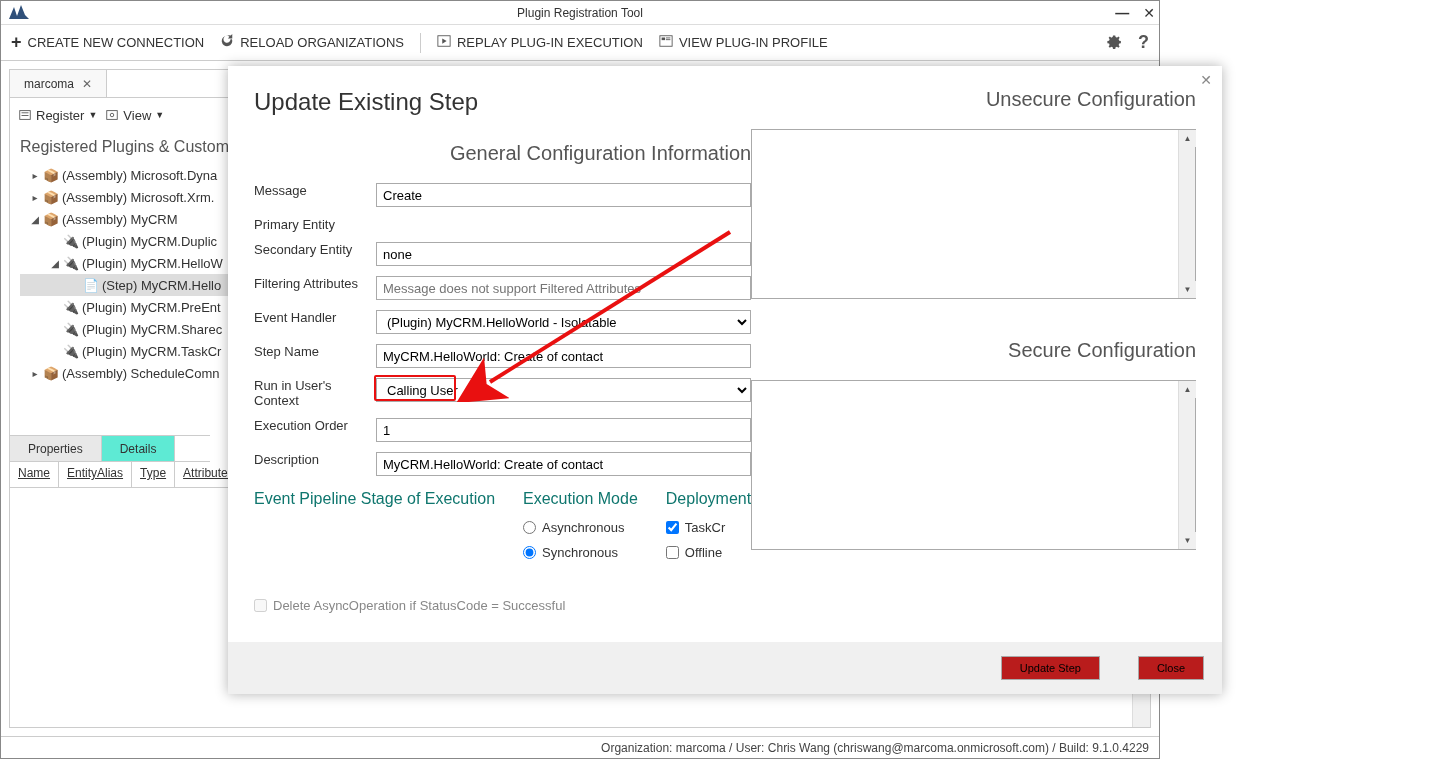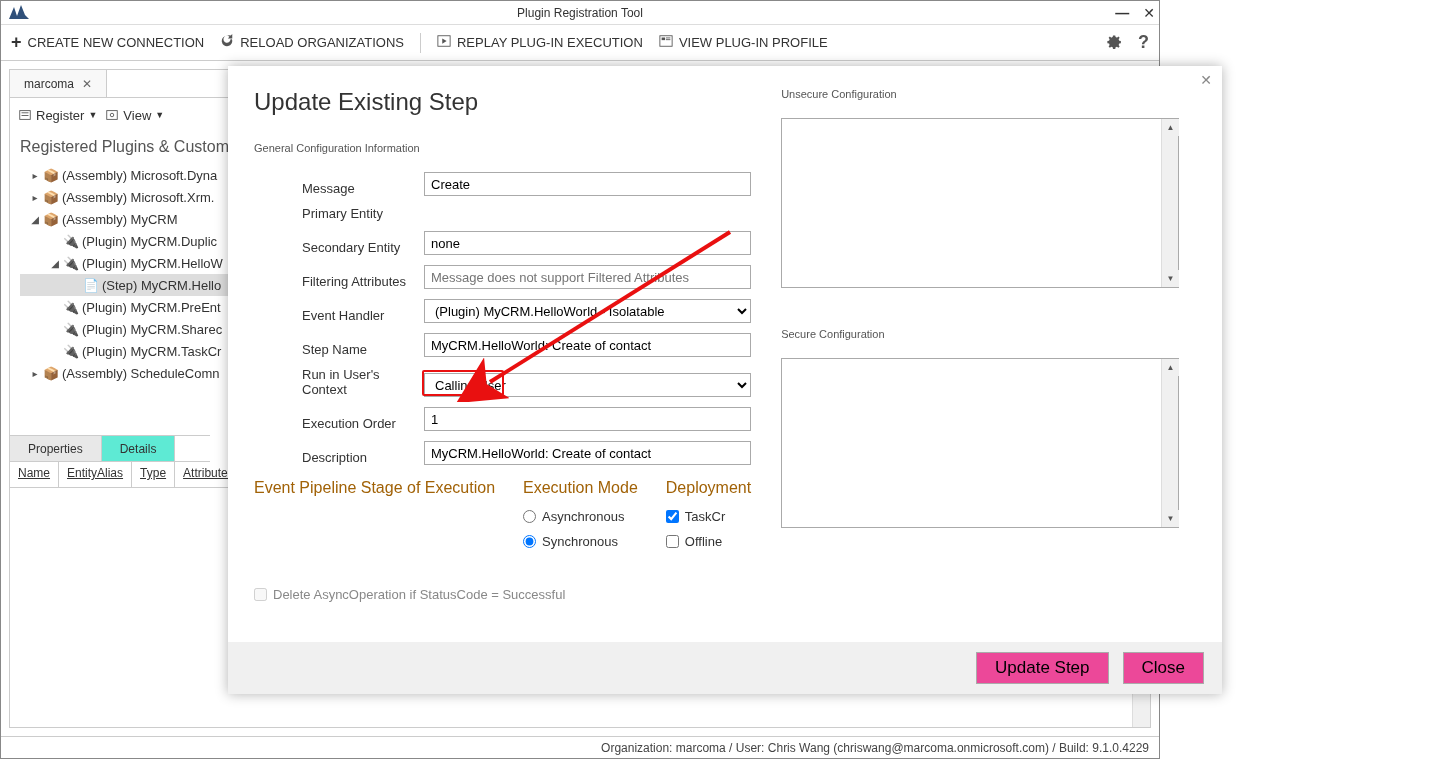--- a/index.html
+++ b/index.html
@@ -36,41 +36,41 @@
 
 .lower-tabs { display: flex; border-top: 1px solid #ccc; height: 26px; align-items: stretch; }
 .lower-tab { padding: 4px 18px; border-right: 1px solid #ccc; font-size: 12px; background: #e8e8e8; display: flex; align-items: center; }
 .lower-tab.active { background: #5eead4; }
 .grid-headers { display: flex; border-top: 1px solid #ccc; height: 26px; text-decoration: underline; }
 .grid-header { padding: 4px 8px; border-right: 1px solid #ccc; font-size: 12px; }
 
 
 .dialog { position: absolute; left: 228px; top: 66px; width: 994px; height: 628px; background: #fff; box-shadow: 0 0 12px rgba(0,0,0,0.3); display: flex; flex-direction: column; z-index: 10; }
 .dialog .dlg-close { position: absolute; right: 10px; top: 6px; font-size: 14px; color: #888; cursor: pointer; }
-.dialog-body { flex: 1; padding: 22px 43px 10px 26px; display: flex; gap: 30px; }
+.dialog-body { flex: 1; padding: 22px 26px 10px 26px; display: flex; }
 .dialog-left { flex: 1; }
 .dialog-right { width: 445px; display: flex; flex-direction: column; }
 .dialog-title { font-size: 24px; font-weight: 300; color: #333; margin-bottom: 26px; }
-.section-heading { font-size: 11px; font-weight: 300; color: #555; margin-bottom: 18px; }
-.form-row { display: flex; align-items: flex-end; margin-bottom: 10px; margin-left: 48px; }
+.section-heading { font-size: 20px; font-weight: 300; color: #555; margin-bottom: 18px; text-align: right; }
+.form-row { display: flex; align-items: flex-start; margin-bottom: 10px; }
 .form-label { width: 122px; font-size: 13px; color: #333; }
 .form-input { flex: 1; border: 1px solid #aaa; height: 24px; padding: 2px 6px; font-size: 13px; font-family: inherit; }
 .form-input[readonly] { color: #888; }
 .form-select { flex: 1; border: 1px solid #aaa; height: 24px; padding: 2px 6px; font-size: 13px; font-family: inherit; background: #fff; }
 .highlight-red { border: 2px solid #e91010 !important; }
 .columns-3 { display: flex; gap: 28px; margin-top: 14px; }
 .col { flex: 1; }
-.col-heading { font-size: 16px; font-weight: 300; color: #a16207; margin-bottom: 12px; white-space: nowrap; }
+.col-heading { font-size: 16px; font-weight: 300; color: #0f766e; margin-bottom: 12px; white-space: nowrap; }
 .pipeline-select { width: 100%; border: 1px solid #aaa; height: 24px; padding: 2px 6px; font-size: 13px; font-family: inherit; background: #fff; }
 .radio-row, .check-row { display: flex; align-items: center; gap: 6px; font-size: 13px; margin-bottom: 10px; }
 .config-textarea { border: 1px solid #aaa; height: 170px; position: relative; }
 .config-textarea .sb-v { position: absolute; right: 0; top: 0; bottom: 0; width: 17px; background: #f0f0f0; border-left: 1px solid #ddd; }
 .sb-arrow { width: 17px; height: 17px; background: #f0f0f0; display: flex; align-items: center; justify-content: center; font-size: 8px; color: #555; }
 .dialog-footer { height: 52px; background: #f0f0f0; display: flex; align-items: center; justify-content: flex-end; padding: 0 18px; gap: 14px; }
-.dialog-footer .btn { border: 1px solid #aaa; background: #ec4899; padding: 5px 18px; font-size: 17px; cursor: pointer; }
+.dialog-footer .btn { border: 1px solid #aaa; background: #b91c1c; padding: 5px 18px; font-size: 11px; cursor: pointer; margin-left: 24px; }
 
 .arrow-annotation { position: absolute; left: 450px; top: 222px; pointer-events: none; z-index: 20; }
 
 .statusbar { height: 22px; border-top: 1px solid #ccc; display: flex; align-items: center; justify-content: flex-end; padding: 0 10px; font-size: 12px; color: #444; }
 
 svg.ic { width: 14px; height: 14px; }
 </style>
 </head>
 <body>
 

